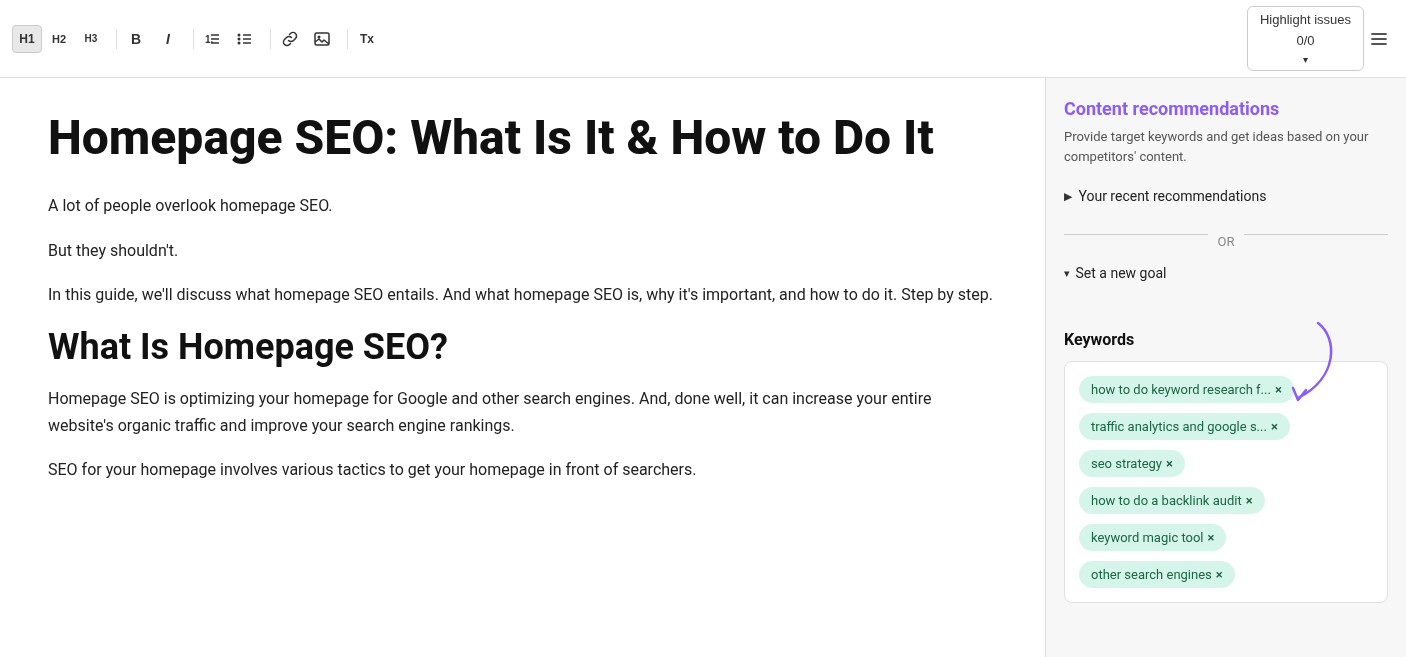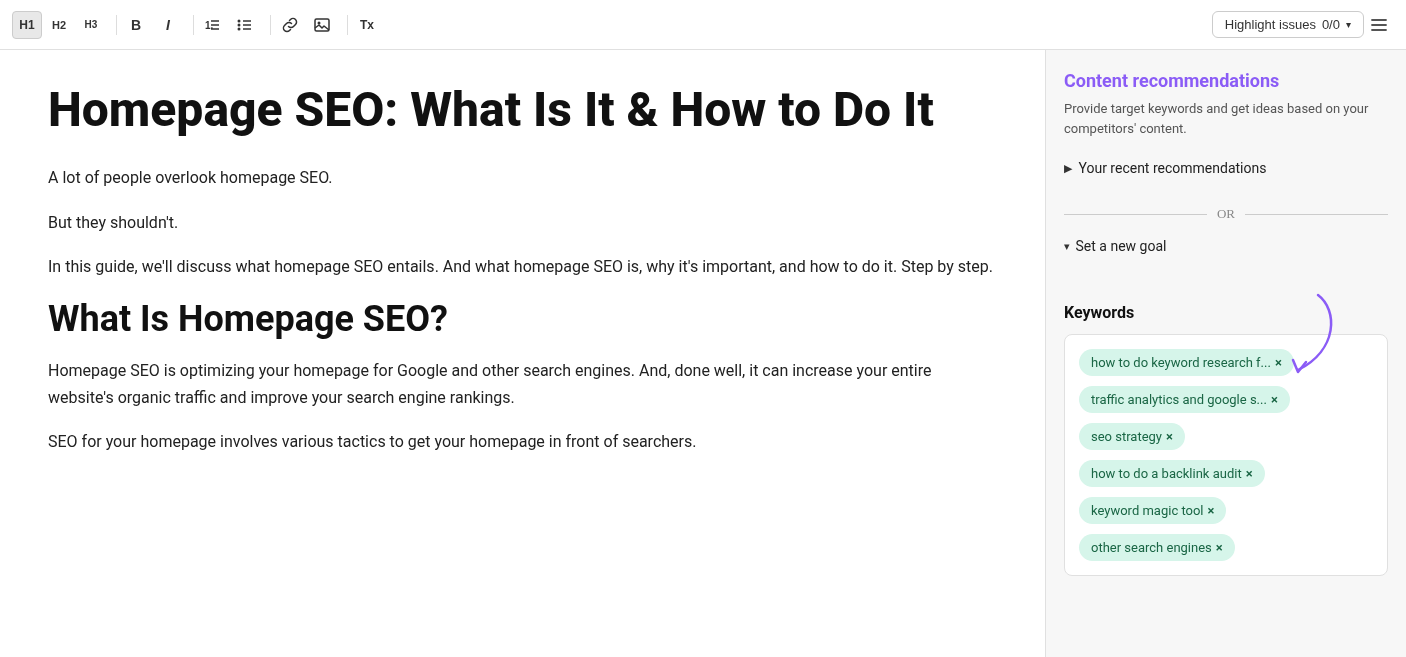--- a/index.html
+++ b/index.html
@@ -57,20 +57,21 @@
       align-items: center;
       gap: 6px;
       padding: 5px 12px;
       border: 1px solid #ccc;
       border-radius: 6px;
       background: #fff;
       cursor: pointer;
       font-size: 13px;
       color: #333;
       margin-left: auto;
+      flex-direction: column;
     }
     .toolbar-menu-icon {
       display: flex;
       align-items: center;
       justify-content: center;
       width: 30px;
       height: 28px;
       cursor: pointer;
       color: #555;
     }
@@ -145,26 +146,25 @@
     .collapsible-row .chevron {
       font-size: 11px;
       color: #333;
     }
     .collapsible-row .row-label {
       font-size: 14px;
       color: #222;
     }
     .or-divider {
       display: flex;
-      align-items: center;
+      align-items: flex-start;
       gap: 10px;
       margin: 12px 0;
       color: #888;
       font-size: 13px;
-      font-family: Liberation Serif, serif;
     }
     .or-divider::before,
     .or-divider::after {
       content: '';
       flex: 1;
       height: 1px;
       background: #ccc;
     }
     .set-new-goal-row {
       display: flex;

